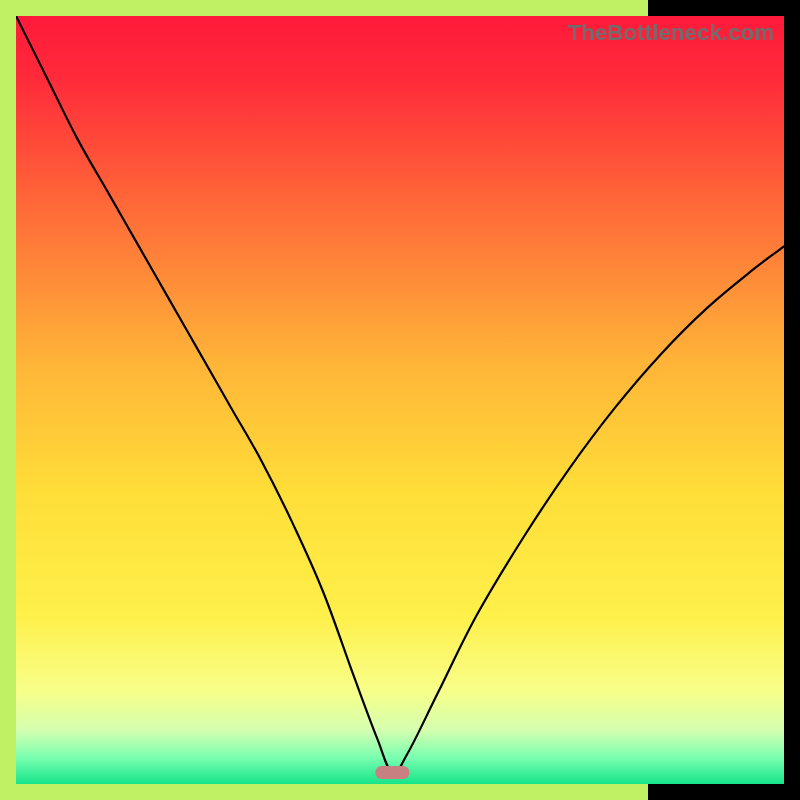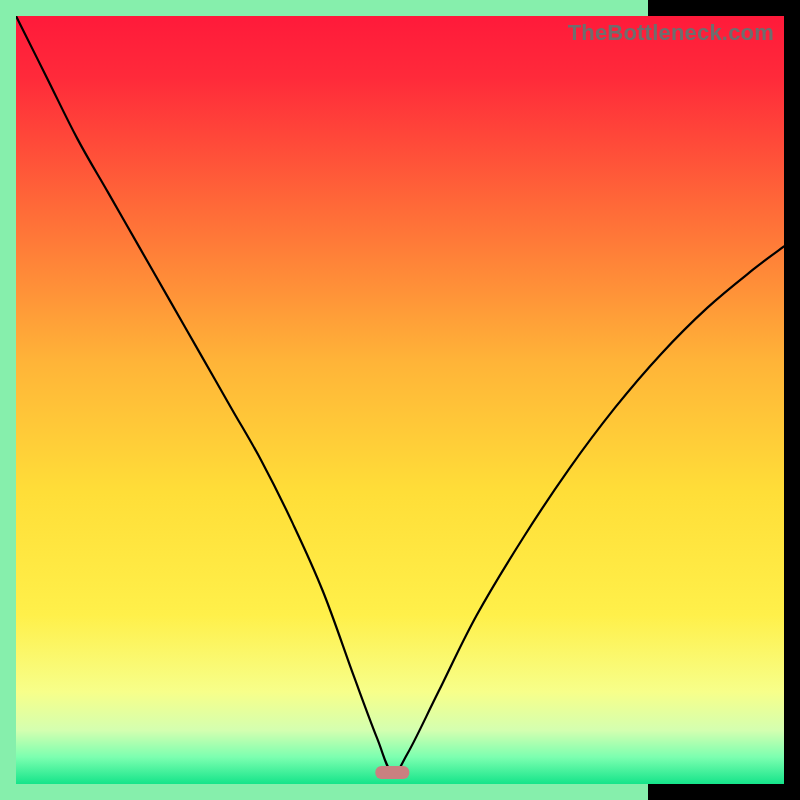--- a/index.html
+++ b/index.html
@@ -8,21 +8,21 @@
     width: 800px;
     height: 800px;
     background: #000;
     font-family: Arial, Helvetica, sans-serif;
     overflow: hidden;
   }
   .frame {
     position: relative;
     width: 648px;
     height: 800px;
-    background: #86efac;
+    background: #bef264;
   }
   .plot-area {
     position: absolute;
     left: 16px;
     top: 16px;
     width: 768px;
     height: 768px;
     overflow: hidden;
   }
   .watermark {

